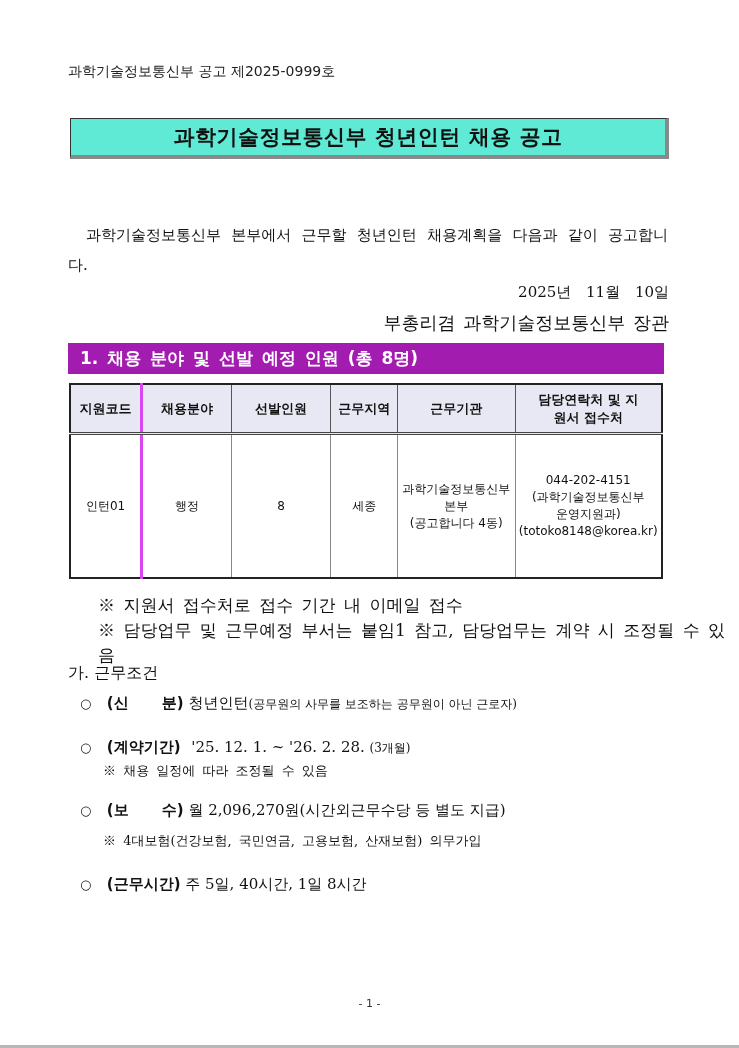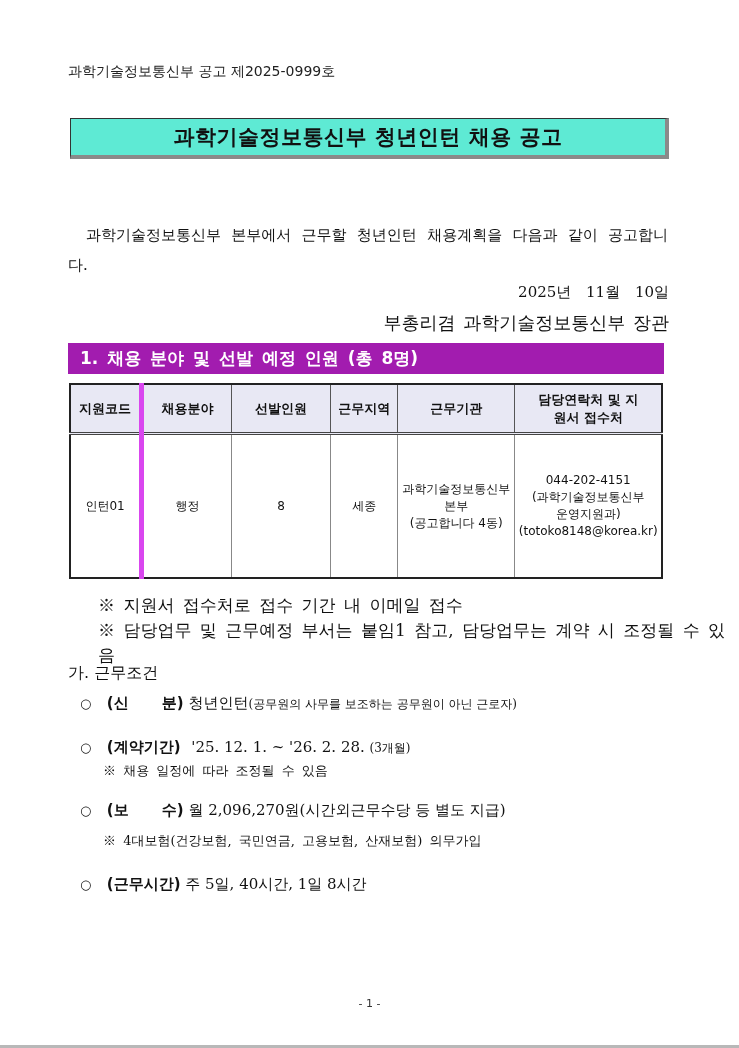--- a/index.html
+++ b/index.html
@@ -24,21 +24,21 @@
   }
   table.recruit {
     position: absolute; left: 69px; top: 383px; width: 594px; border-collapse: collapse;
     border: 2px solid #222; font-family: "DejaVu Sans", sans-serif; font-size: 12px; color:#111;
   }
   table.recruit th {
     background: #e8e8f4; font-weight: bold; font-size: 13px; height: 45px; border: 1px solid #555;
     border-bottom: 3px double #444; text-align: center; line-height: 18px;
   }
   table.recruit td { height: 140px; text-align: center; border: 1px solid #888; line-height: 17px; }
-  table.recruit th:first-child, table.recruit td:first-child { border-right: 5px solid #d946ef; }
+  table.recruit th:first-child, table.recruit td:first-child { border-right: 3px solid #d946ef; }
   .notes { position: absolute; left: 98px; top: 593px; font-size: 17px; line-height: 25px; word-spacing: 3px; }
   .sub-head { position: absolute; left: 68px; top: 663px; font-size: 16px; font-weight: normal; font-family: "DejaVu Sans", sans-serif; }
   .cond { position: absolute; left: 80px; font-size: 15px; }
   .cond .label { font-weight: bold; font-family: "DejaVu Sans", sans-serif; }
   .cond .bullet { display:inline-block; width: 22px; font-size: 13px; }
   .cond-note { position: absolute; left: 103px; font-size: 13px; word-spacing: 3px; }
   .small { font-size: 12px; }
   .page-no { position: absolute; left: 0; width: 739px; top: 997px; text-align: center; font-size: 11px; font-family: "DejaVu Sans", sans-serif; color:#333; }
   .bottom-line { position: absolute; left: 0; top: 1045px; width: 739px; height: 3px; background: #b8b8b8; }
 </style>

